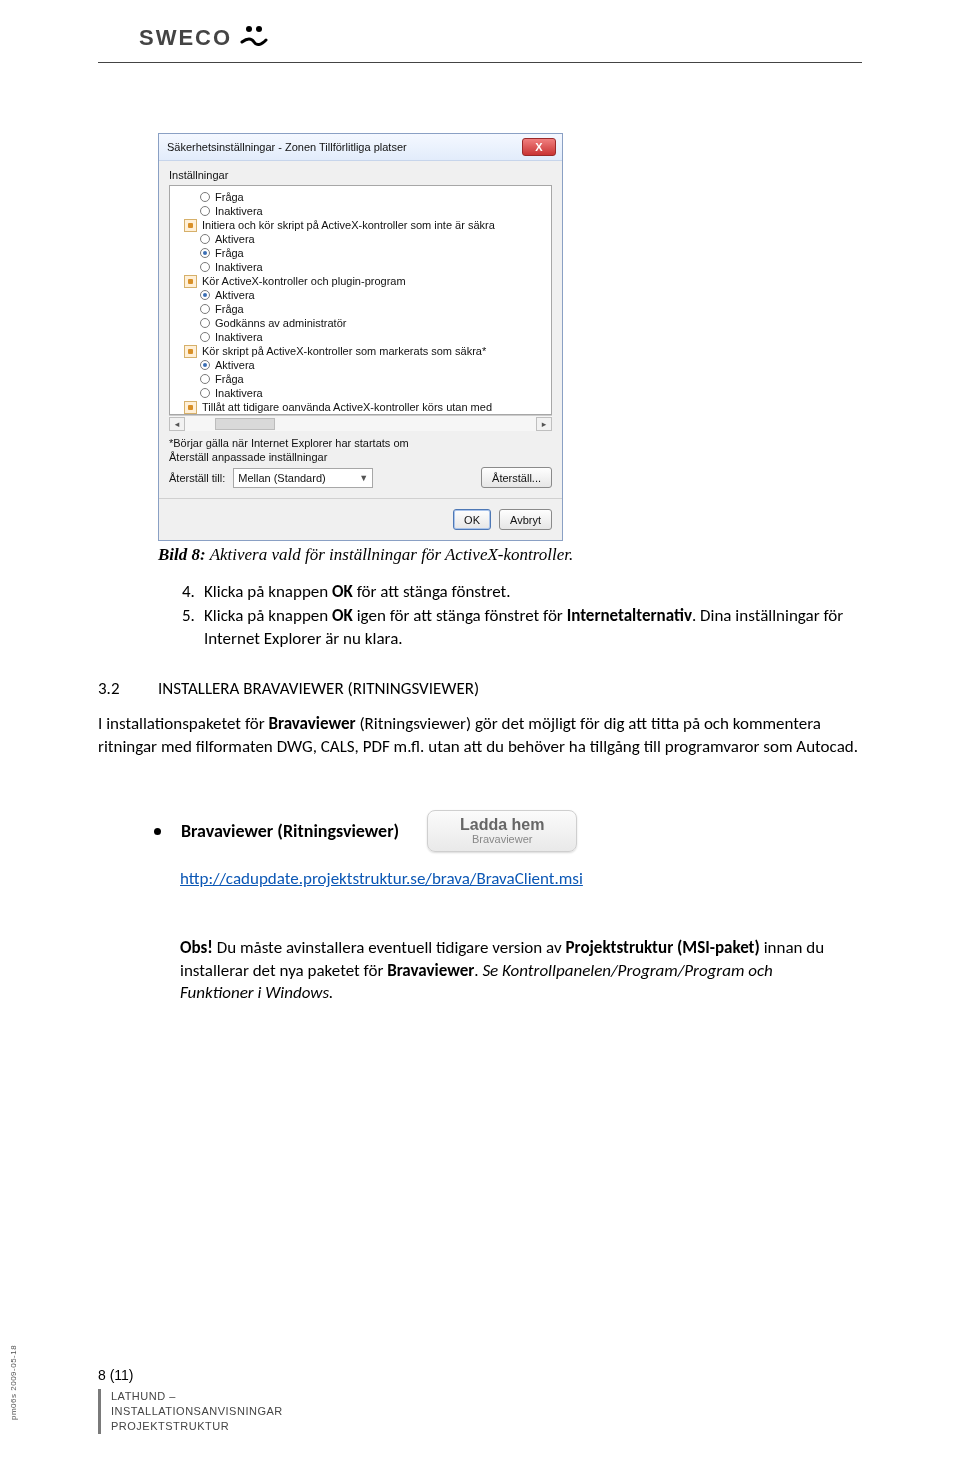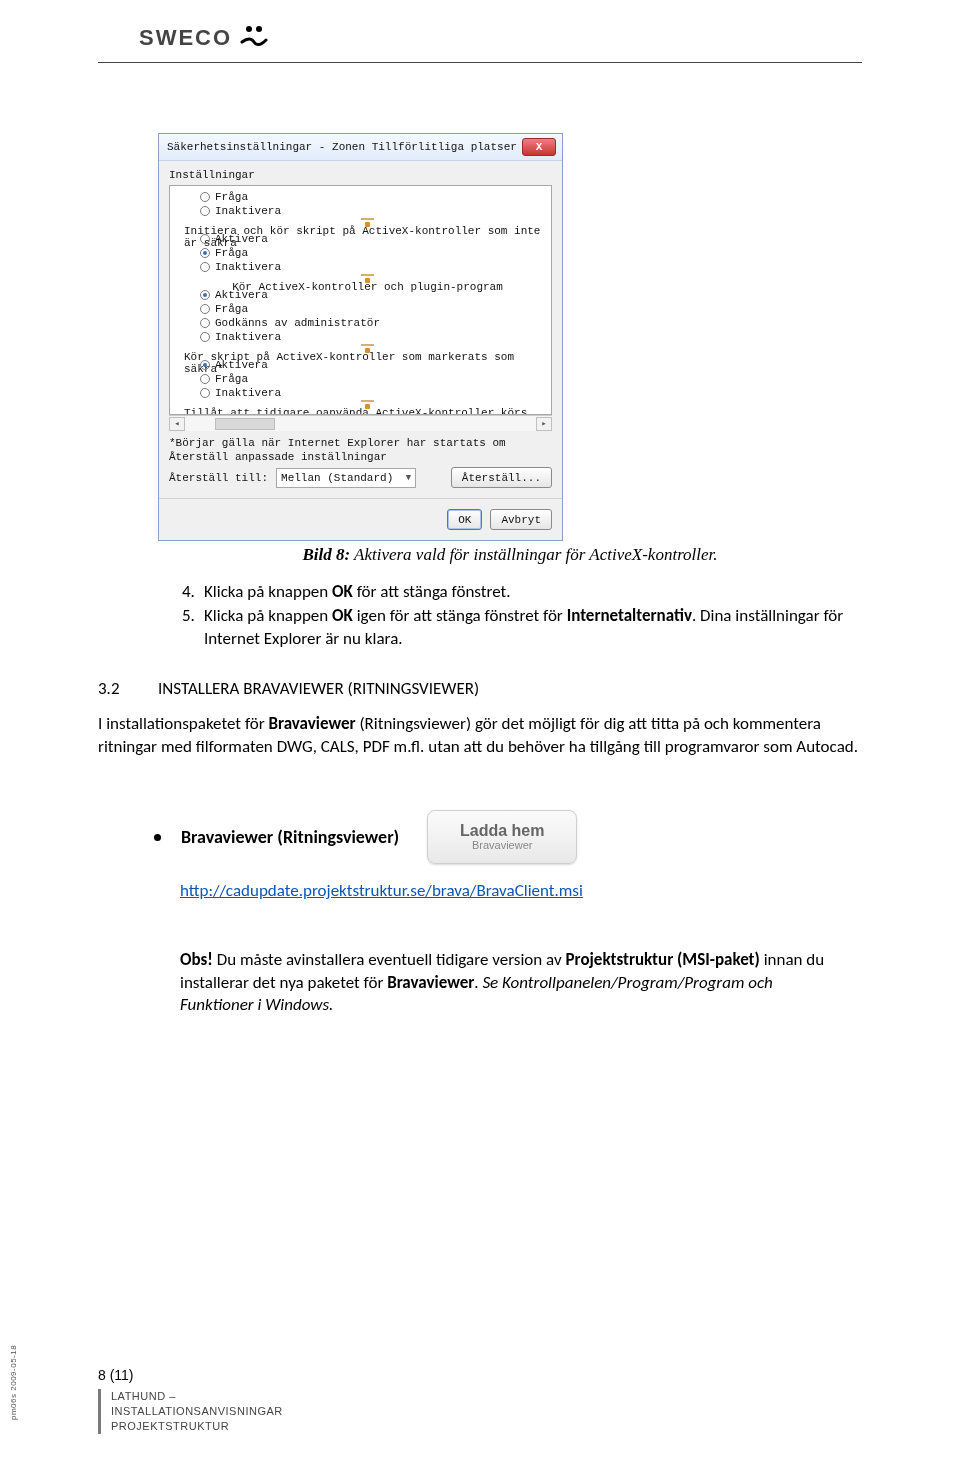--- a/index.html
+++ b/index.html
@@ -18,21 +18,21 @@
   }
   .logo-wrap { display: flex; align-items: center; gap: 6px; margin-left: 41px; }
   .logo-text { font-family: Arial, sans-serif; font-weight: bold; font-size: 22px; letter-spacing: 2px; color: #444; }
   .logo-icon { position: relative; width: 32px; height: 32px; }
   .header-rule { margin: 8px 98px 0 98px; border: none; border-top: 1px solid #444; }
   .content { padding: 0 98px 0 98px; }
   .dialog-img { margin: 70px 0 0 60px; width: 405px; }
   .dlg-frame {
     border: 1px solid #8aa0c4;
     background: linear-gradient(#eaf1fb,#dbe7f7);
-    font-family: Liberation Mono, monospace;
+    font-family: Liberation Sans, sans-serif;
     font-size: 11px;
     color: #111;
     width: 405px;
   }
   .dlg-title {
     display: flex; justify-content: space-between; align-items: center;
     padding: 4px 6px 4px 8px;
     background: linear-gradient(#f4f8ff,#e2ecfb);
     border-bottom: 1px solid #c7d5eb;
   }
@@ -45,55 +45,55 @@
   }
   .dlg-body { background: #f0f0f0; padding: 6px 10px 10px 10px; }
   .dlg-group-label { font-size: 11px; margin: 2px 0 4px 0; }
   .dlg-list {
     background:#fff; border:1px solid #a7a7a7;
     height: 230px; padding: 4px 0 0 0;
     overflow: hidden;
     position: relative;
   }
   .dlg-row { display:flex; align-items:center; gap:5px; padding: 0 0 0 30px; font-size:11px; height:14px; }
-  .dlg-row.sect { padding-left: 14px; font-weight: normal; flex-direction: column; }
+  .dlg-row.sect { padding-left: 14px; font-weight: normal; }
   .dlg-radio { width:10px;height:10px;border:1px solid #7a7a7a;border-radius:50%; display:inline-flex;align-items:center;justify-content:center; }
   .dlg-radio.sel::after { content:""; width:4px;height:4px;background:#3b6fb5;border-radius:50%; }
   .dlg-secticon { width:13px;height:13px; background:#fff0d8;border:1px solid #d6b06a; display:inline-block; position:relative; }
   .dlg-secticon::after{content:"";position:absolute;left:3px;top:3px;width:5px;height:5px;background:#d99028;border-radius:1px;}
   .dlg-hscroll { display:flex; align-items:center; height:16px; border-top:1px solid #ccc; background:#f6f6f6; }
   .dlg-hscroll .btn{width:16px;height:14px;border:1px solid #bfbfbf;background:#f2f2f2;display:flex;align-items:center;justify-content:center;font-size:9px;color:#555;}
   .dlg-hscroll .thumb{height:12px;width:60px;background:#d9d9d9;border:1px solid #bcbcbc;margin-left:30px;}
   .dlg-note { font-size:11px; margin:6px 0 0 0; }
   .dlg-reset-row { display:flex;align-items:center; gap:8px; }
   .dlg-reset-row label{font-size:11px;}
   .dlg-select { flex:0 0 140px; height:20px; border:1px solid #a7a7a7; background:#fff; display:flex;align-items:center;justify-content:space-between;padding:8px 4px;font-size:11px;}
   .dlg-select .arrow{font-size:9px;color:#555;}
   .dlg-btn { height:21px; padding:0 10px; border:1px solid #8a8a8a; background:linear-gradient(#fefefe,#e6e6e6); border-radius:3px; font-size:11px; display:inline-flex;align-items:center; }
   .dlg-footer { display:flex; justify-content:flex-end; gap:8px; padding:10px 10px 10px 0; background:#f0f0f0; border-top:1px solid #d0d0d0; }
   .dlg-btn.primary { border-color:#4e78b5; box-shadow:0 0 0 1px #a9c3ea inset; }
 
-  .caption { font-style: italic; font-family: "Times New Roman", serif; font-size: 17px; margin: 4px 0 0 60px; text-align: center; }
+  .caption { font-style: italic; font-family: "Times New Roman", serif; font-size: 17px; margin: 4px 0 0 60px; }
   .caption .b { font-weight: bold; font-style: italic; }
   .steps { margin: 16px 0 0 84px; font-size: 17px; line-height: 1.32; }
   .steps li { margin-bottom: 2px; list-style: none; display:flex; }
   .steps .num { width: 22px; flex:0 0 22px; }
   .bold { font-weight: bold; }
 
   .h2row { display:flex; margin: 28px 0 0 0; font-size: 17px; font-family: Calibri, Arial, sans-serif; }
   .h2row .secnum { width: 60px; flex:0 0 60px; }
   .para { margin: 14px 0 18px 0; font-size: 17px; line-height: 1.32; }
   .para .bold { font-weight: bold; }
 
   .bullet-row { display:flex; align-items:center; margin: 52px 0 0 56px; }
   .bullet-dot { width:7px;height:7px;background:#000;border-radius:50%;margin-right:20px; }
   .bullet-text { font-size: 18px; font-weight: bold; }
   .dl-btn {
     margin-left: 28px;
-    width: 150px; height: 54px;
+    width: 150px; height: 42px;
     border-radius: 8px;
     background: linear-gradient(#fbfbfb,#e9e9e9);
     border:1px solid #cfcfcf;
     display:flex;flex-direction:column;align-items:center;justify-content:center;
     font-family:"Segoe UI",Arial,sans-serif;
     color:#6a6a6a;
     box-shadow: 0 1px 2px rgba(0,0,0,0.15);
   }
   .dl-btn .t1{font-size:16px;font-weight:bold;color:#666;line-height:1;}
   .dl-btn .t2{font-size:11px;color:#888;line-height:1.1;}

